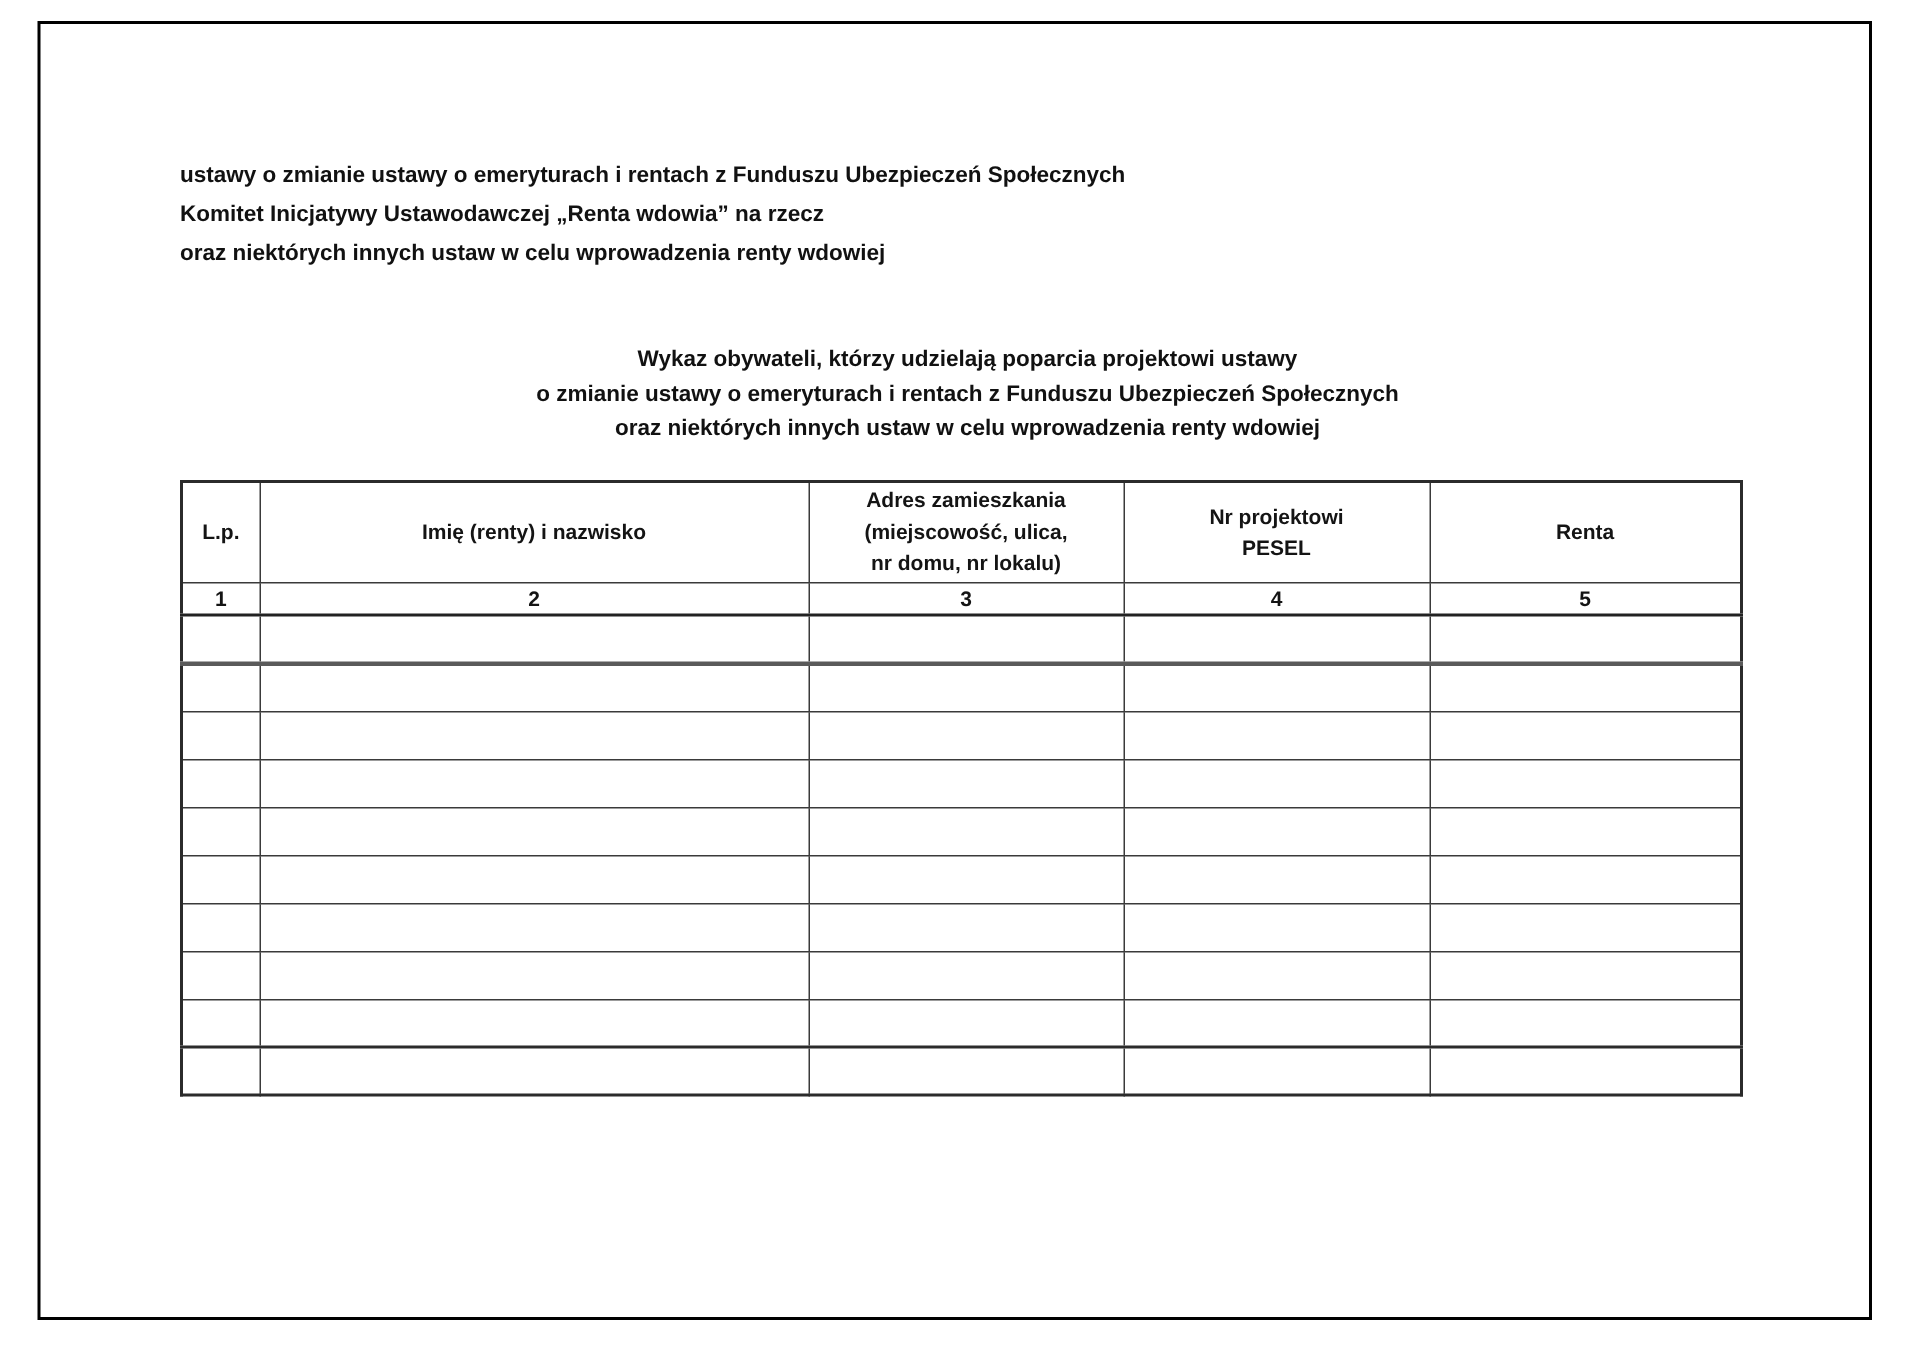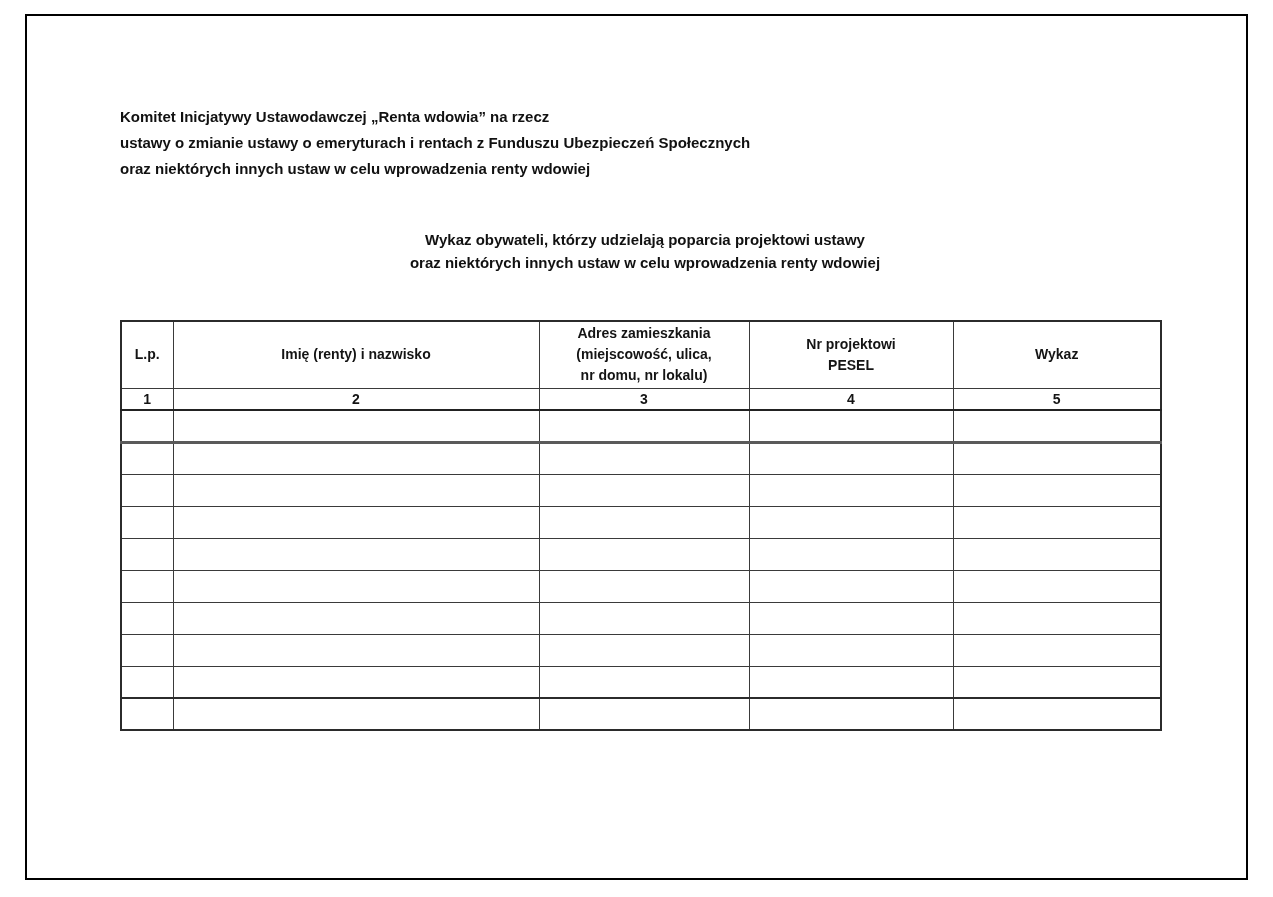--- a/index.html
+++ b/index.html
@@ -92,48 +92,49 @@
     border-bottom-width: 2px;
     border-bottom-color: #2b2b2b;
   }
 </style>
 </head>
 <body>
 
 <div class="page-frame">
 
   <div class="committee">
+    <div>ustawy o zmianie ustawy o emeryturach i rentach z Funduszu Ubezpieczeń Społecznych</div>
     <div>Komitet Inicjatywy Ustawodawczej „Renta wdowia” na rzecz</div>
-    <div>ustawy o zmianie ustawy o emeryturach i rentach z Funduszu Ubezpieczeń Społecznych</div>
     <div>oraz niektórych innych ustaw w celu wprowadzenia renty wdowiej</div>
   </div>
 
   <div class="doc-title">
     <div>Wykaz obywateli, którzy udzielają poparcia projektowi ustawy</div>
+    <div>o zmianie ustawy o emeryturach i rentach z Funduszu Ubezpieczeń Społecznych</div>
     <div>oraz niektórych innych ustaw w celu wprowadzenia renty wdowiej</div>
   </div>
 
   <table class="sig-table">
     <colgroup>
       <col style="width:52px">
       <col style="width:366px">
       <col style="width:210px">
       <col style="width:204px">
       <col style="width:208px">
     </colgroup>
     <thead>
       <tr class="header-row">
           <th>L.p.</th>
           <th>Imię (renty) i nazwisko</th>
           <th>Adres zamieszkania
 (miejscowość, ulica,
 nr domu, nr lokalu)</th>
           <th>Nr projektowi
 PESEL</th>
-          <th>Wykaz</th>
+          <th>Renta</th>
         </tr>
       <tr class="number-row">
           <td>1</td>
           <td>2</td>
           <td>3</td>
           <td>4</td>
           <td>5</td>
         </tr>
     </thead>
     <tbody class="sig-body">

